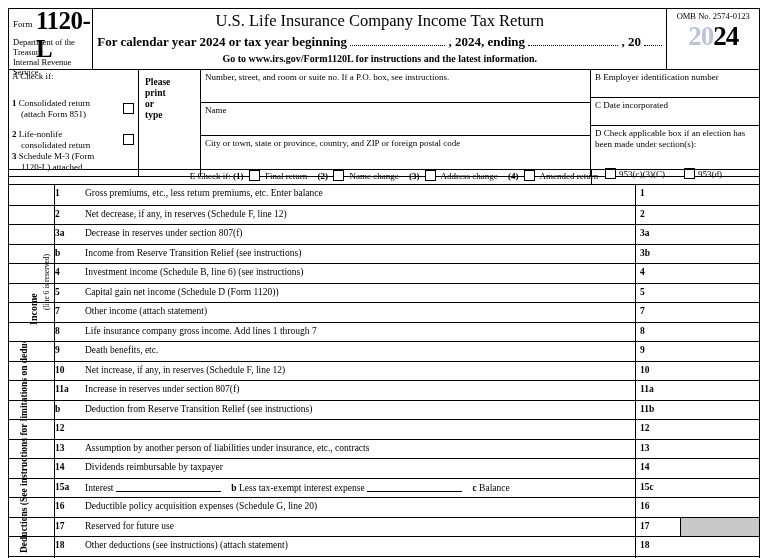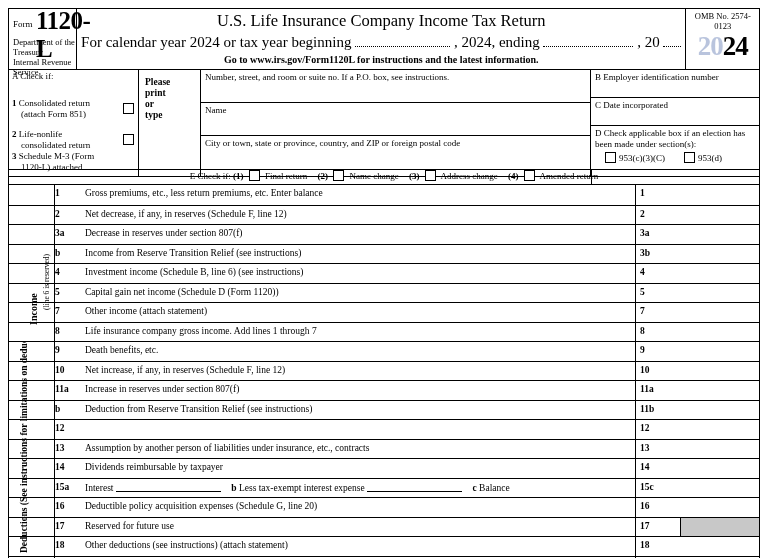--- a/index.html
+++ b/index.html
@@ -64,24 +64,25 @@
     border-right: 1.4px solid #000;
   }
   .title {
     text-align: center;
     font-size: 16.5px;
     font-weight: normal;
     line-height: 18px;
     margin-top: 1px;
   }
   .cal-line {
-    font-size: 15px;
+    font-size: 13px;
     text-align: center;
     margin-top: 4px;
     white-space: nowrap;
+    font-weight: bold;
   }
   .dotline {
     display: inline-block;
     border-bottom: 1px dotted #000;
     height: 9px;
   }
   .goto {
     text-align: center;
     font-size: 10px;
     font-weight: bold;
@@ -363,21 +364,21 @@
 
     <div class="colBD">
       <div class="bd-sub">
         <span>B  Employer identification number</span>
       </div>
       <div class="bd-sub">
         <span>C  Date incorporated</span>
       </div>
       <div class="bd-sub tall">
         <span style="display:block; line-height:10.5px;">D  Check applicable box if an election has been made under section(s):</span>
-        <span style="display:block; margin-top:2px; position:relative; height:13px;">
+        <span style="display:block; margin-top:18px; position:relative; height:13px;">
           <span class="chk" style="left:10px; top:1px;"></span>
           <span style="position:absolute; left:24px; top:2px;">953(c)(3)(C)</span>
           <span class="chk" style="left:89px; top:1px;"></span>
           <span style="position:absolute; left:103px; top:2px;">953(d)</span>
         </span>
       </div>
     </div>
   </div>
 
   <div class="rowE">

